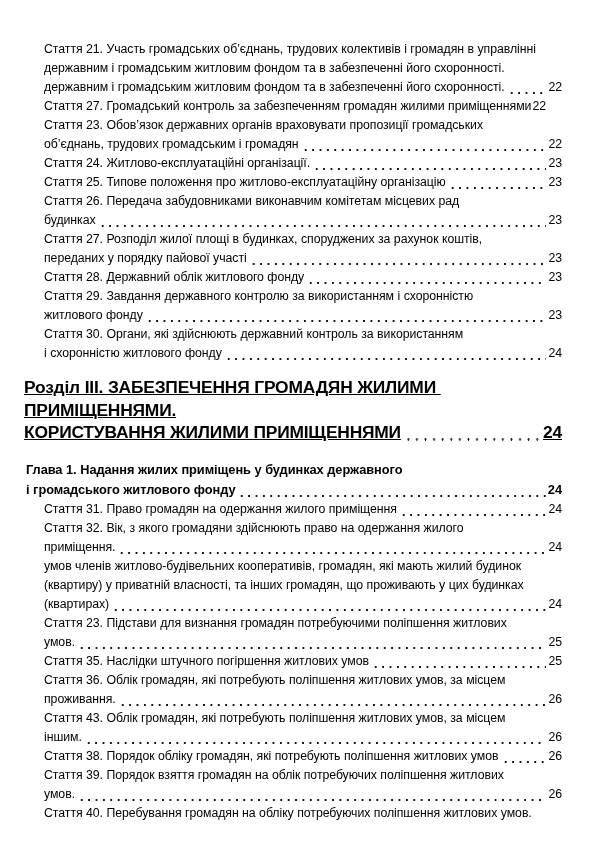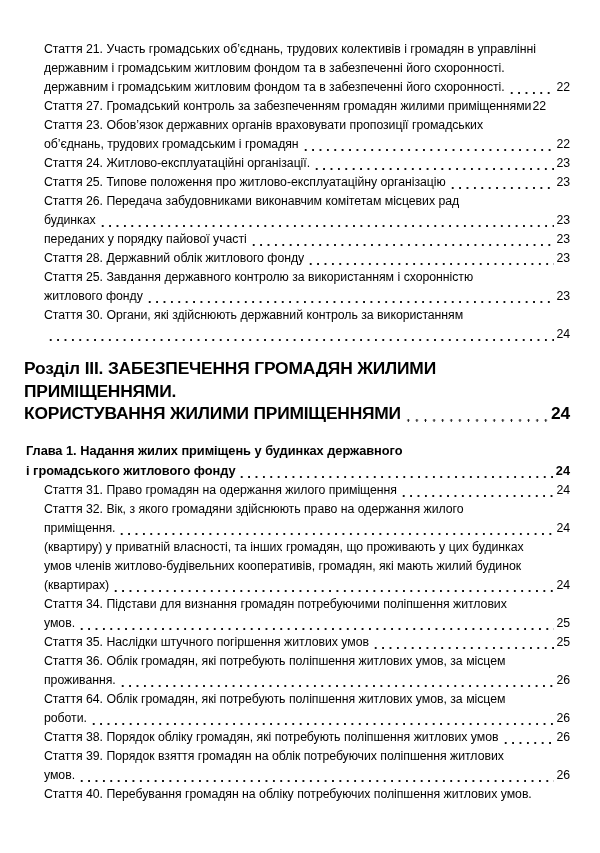--- a/index.html
+++ b/index.html
@@ -15,21 +15,21 @@
     font-family: "Liberation Sans", "DejaVu Sans", sans-serif;
     color: #000000;
     -webkit-font-smoothing: antialiased;
   }
 
   .page {
     position: relative;
     width: 600px;
     height: 703px;
     box-sizing: border-box;
-    padding: 40px 30px 0 24px;
+    padding: 40px 38px 0 24px;
     background: #ffffff;
   }
 
   .toc {
     display: block;
   }
 
   
   .entry {
     display: block;
@@ -66,20 +66,21 @@
     padding-left: 0;
     font-weight: bold;
     font-size: 17.4px;
     line-height: 22.5px;
     letter-spacing: -0.2px;
   }
 
   .entry.part {
     margin-top: 13px;
     margin-bottom: 9px;
+    text-decoration: underline;
   }
   .entry.chapter {
     margin-top: 16px;
     margin-bottom: 0px;
   }
 
   
   .leader-row {
     display: flex;
     align-items: baseline;
@@ -189,50 +190,52 @@
           <span class="cont-line">Стаття 26. Передача забудовниками виконавчим комітетам місцевих рад</span>
           <div class="leader-row">
             <span class="leader-title">будинках</span>
             <span class="leader-dots"></span>
             <span class="leader-page">23</span>
           </div>
         </div>
       </div>
       <div class="entry article">
         <div class="entry-body">
+          <span class="cont-line">Стаття 27. Розподіл жилої площі в будинках, споруджених за рахунок коштів,</span>
           <div class="leader-row">
             <span class="leader-title">переданих у порядку пайової участі</span>
             <span class="leader-dots"></span>
             <span class="leader-page">23</span>
           </div>
         </div>
       </div>
       <div class="entry article">
         <div class="entry-body">
           <div class="leader-row">
             <span class="leader-title">Стаття 28. Державний облік житлового фонду</span>
             <span class="leader-dots"></span>
             <span class="leader-page">23</span>
           </div>
         </div>
       </div>
       <div class="entry article">
         <div class="entry-body">
-          <span class="cont-line">Стаття 25. Завдання державного контролю за використанням і схоронністю</span>
+          <span class="cont-line">Стаття 29. Завдання державного контролю за використанням і схоронністю</span>
           <div class="leader-row">
             <span class="leader-title">житлового фонду</span>
             <span class="leader-dots"></span>
             <span class="leader-page">23</span>
           </div>
         </div>
       </div>
       <div class="entry article">
         <div class="entry-body">
           <span class="cont-line">Стаття 30. Органи, які здійснюють державний контроль за використанням</span>
           <div class="leader-row">
+            <span class="leader-title">і схоронністю житлового фонду</span>
             <span class="leader-dots"></span>
             <span class="leader-page">24</span>
           </div>
         </div>
       </div>
       <div class="entry part">
         <div class="entry-body">
           <span class="cont-line">Розділ III. ЗАБЕЗПЕЧЕННЯ ГРОМАДЯН ЖИЛИМИ ПРИМІЩЕННЯМИ.</span>
           <div class="leader-row">
             <span class="leader-title">КОРИСТУВАННЯ ЖИЛИМИ ПРИМІЩЕННЯМИ</span>
@@ -265,32 +268,32 @@
           <span class="cont-line">Стаття 32. Вік, з якого громадяни здійснюють право на одержання жилого</span>
           <div class="leader-row">
             <span class="leader-title">приміщення.</span>
             <span class="leader-dots"></span>
             <span class="leader-page">24</span>
           </div>
         </div>
       </div>
       <div class="entry article">
         <div class="entry-body">
+          <span class="cont-line">умов членів житлово-будівельних кооперативів, громадян, які мають жилий будинок</span>
           <span class="cont-line">(квартиру) у приватній власності, та інших громадян, що проживають у цих будинках</span>
-          <span class="cont-line">умов членів житлово-будівельних кооперативів, громадян, які мають жилий будинок</span>
           <div class="leader-row">
             <span class="leader-title">(квартирах)</span>
             <span class="leader-dots"></span>
             <span class="leader-page">24</span>
           </div>
         </div>
       </div>
       <div class="entry article">
         <div class="entry-body">
-          <span class="cont-line">Стаття 34. Підстави для визнання громадян потребуючими поліпшення житлових</span>
+          <span class="cont-line">Стаття 23. Підстави для визнання громадян потребуючими поліпшення житлових</span>
           <div class="leader-row">
             <span class="leader-title">умов.</span>
             <span class="leader-dots"></span>
             <span class="leader-page">25</span>
           </div>
         </div>
       </div>
       <div class="entry article">
         <div class="entry-body">
           <div class="leader-row">
@@ -305,23 +308,23 @@
           <span class="cont-line">Стаття 36. Облік громадян, які потребують поліпшення житлових умов, за місцем</span>
           <div class="leader-row">
             <span class="leader-title">проживання.</span>
             <span class="leader-dots"></span>
             <span class="leader-page">26</span>
           </div>
         </div>
       </div>
       <div class="entry article">
         <div class="entry-body">
-          <span class="cont-line">Стаття 64. Облік громадян, які потребують поліпшення житлових умов, за місцем</span>
-          <div class="leader-row">
-            <span class="leader-title">роботи.</span>
+          <span class="cont-line">Стаття 43. Облік громадян, які потребують поліпшення житлових умов, за місцем</span>
+          <div class="leader-row">
+            <span class="leader-title">іншим.</span>
             <span class="leader-dots"></span>
             <span class="leader-page">26</span>
           </div>
         </div>
       </div>
       <div class="entry article">
         <div class="entry-body">
           <div class="leader-row">
             <span class="leader-title">Стаття 38. Порядок обліку громадян, які потребують поліпшення житлових умов</span>
             <span class="leader-dots"></span>

